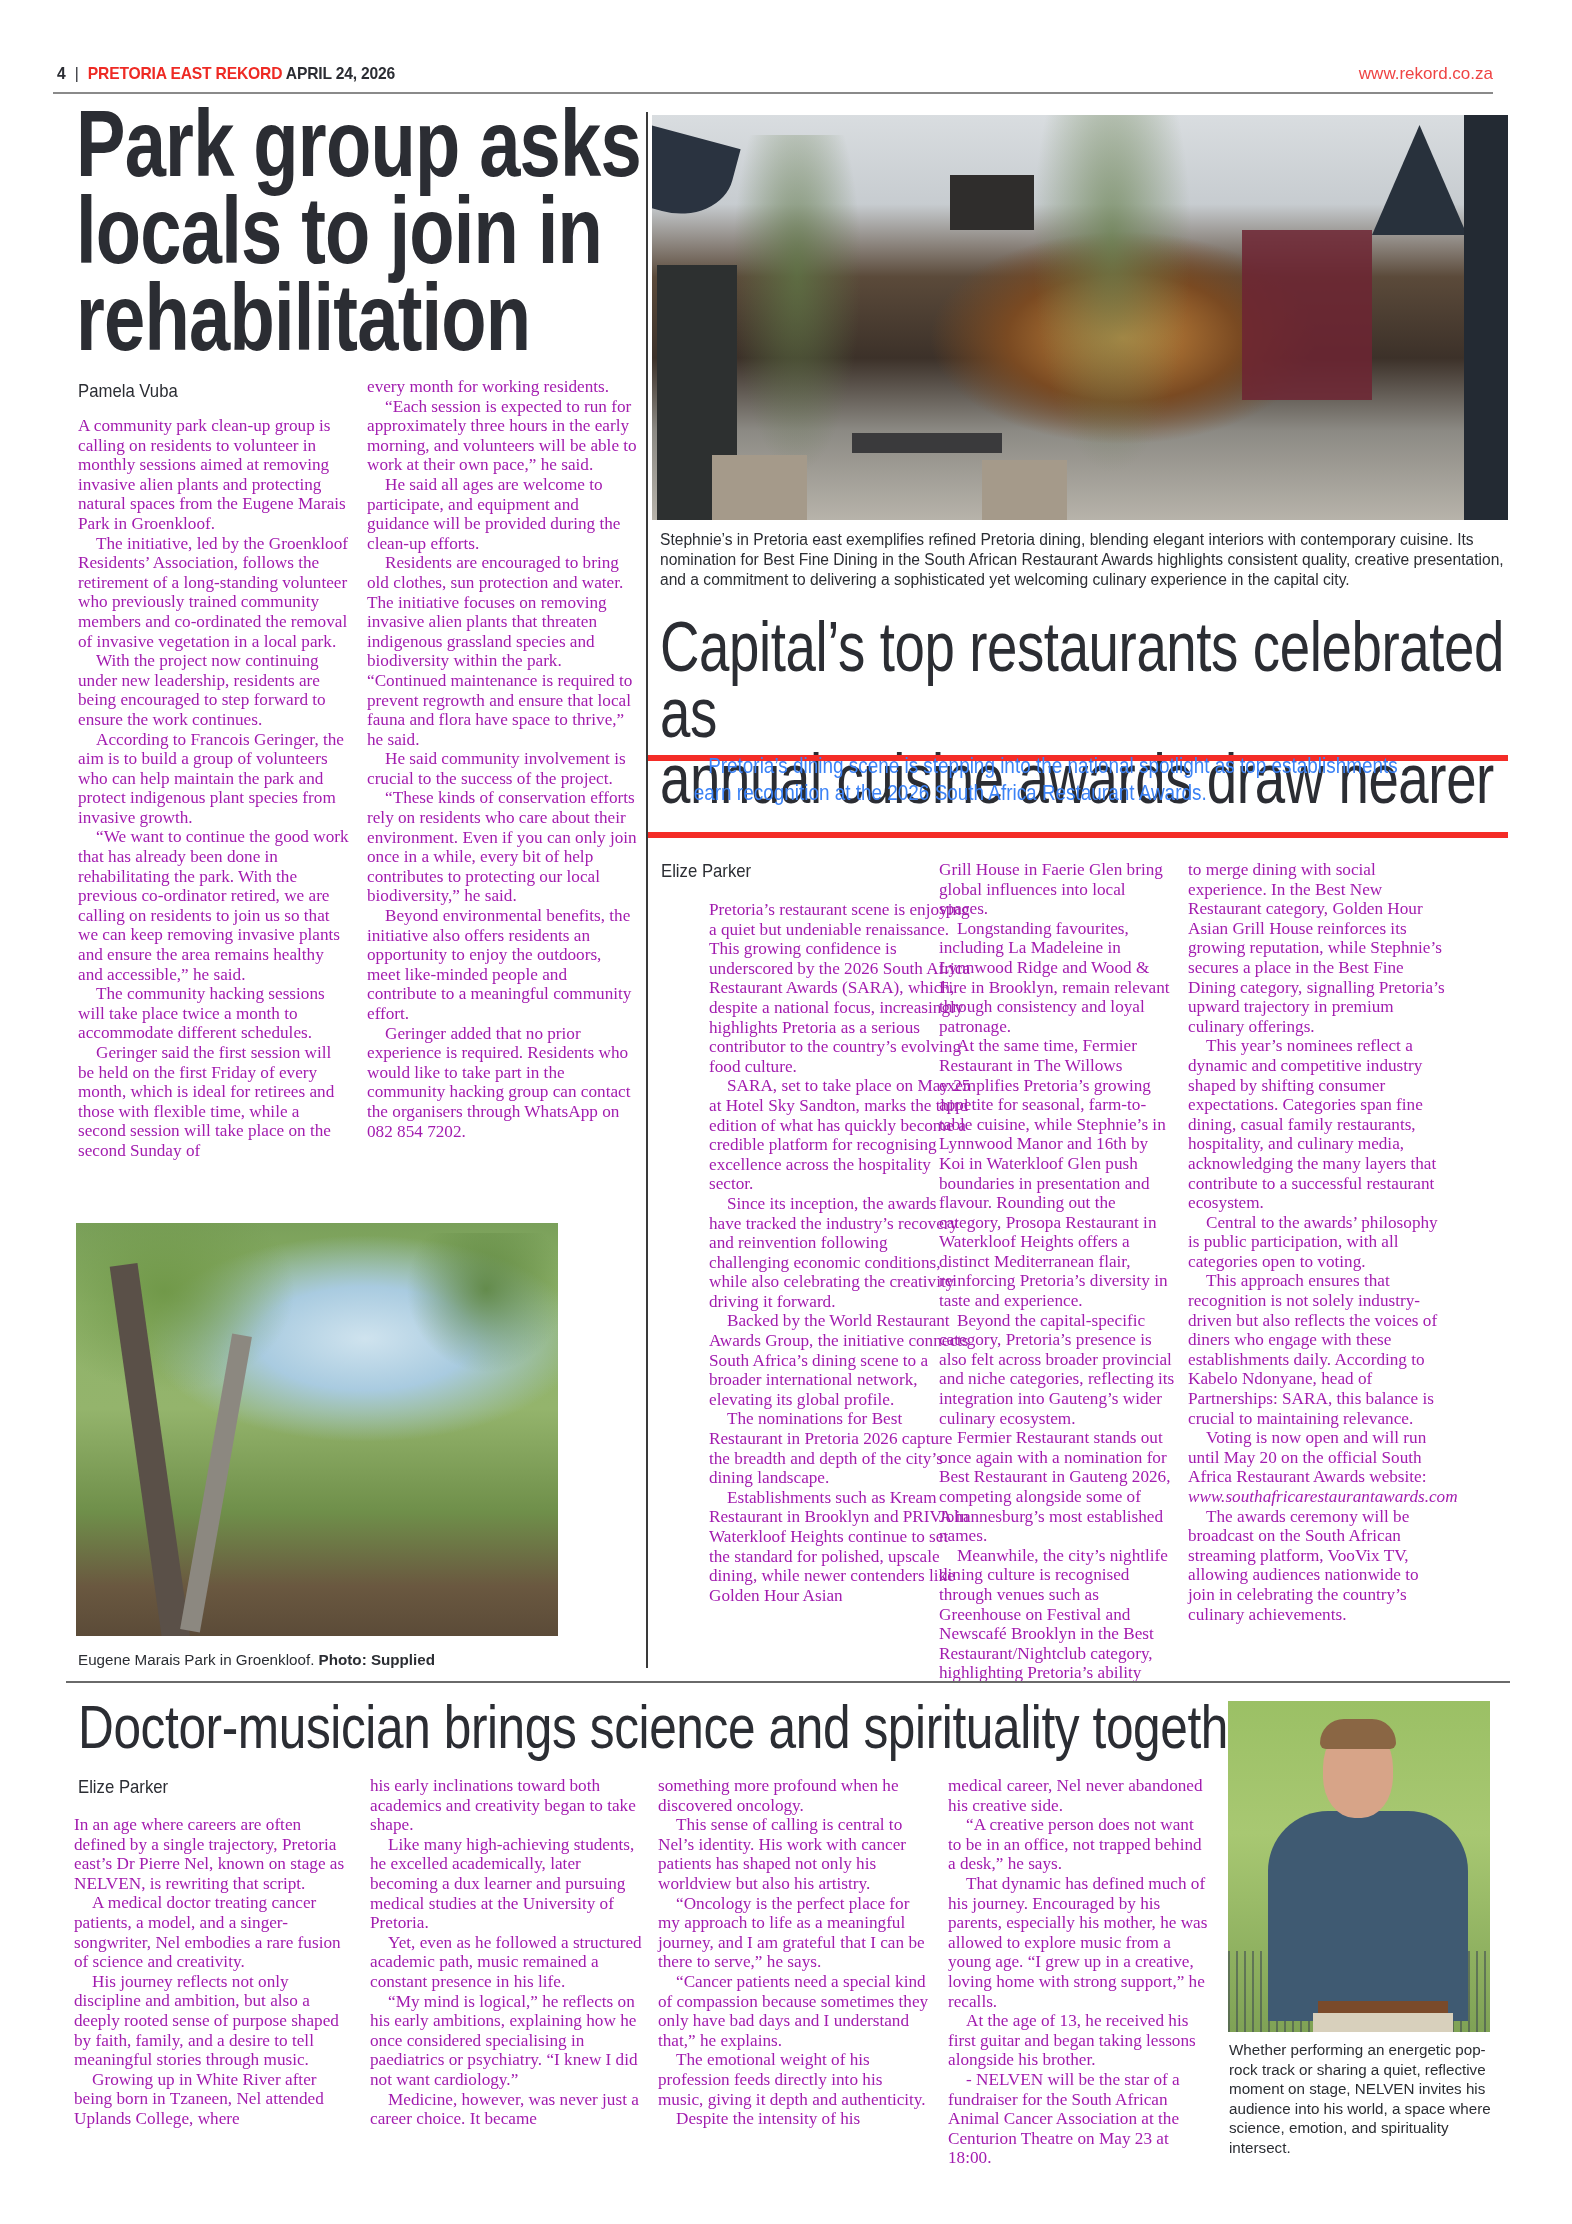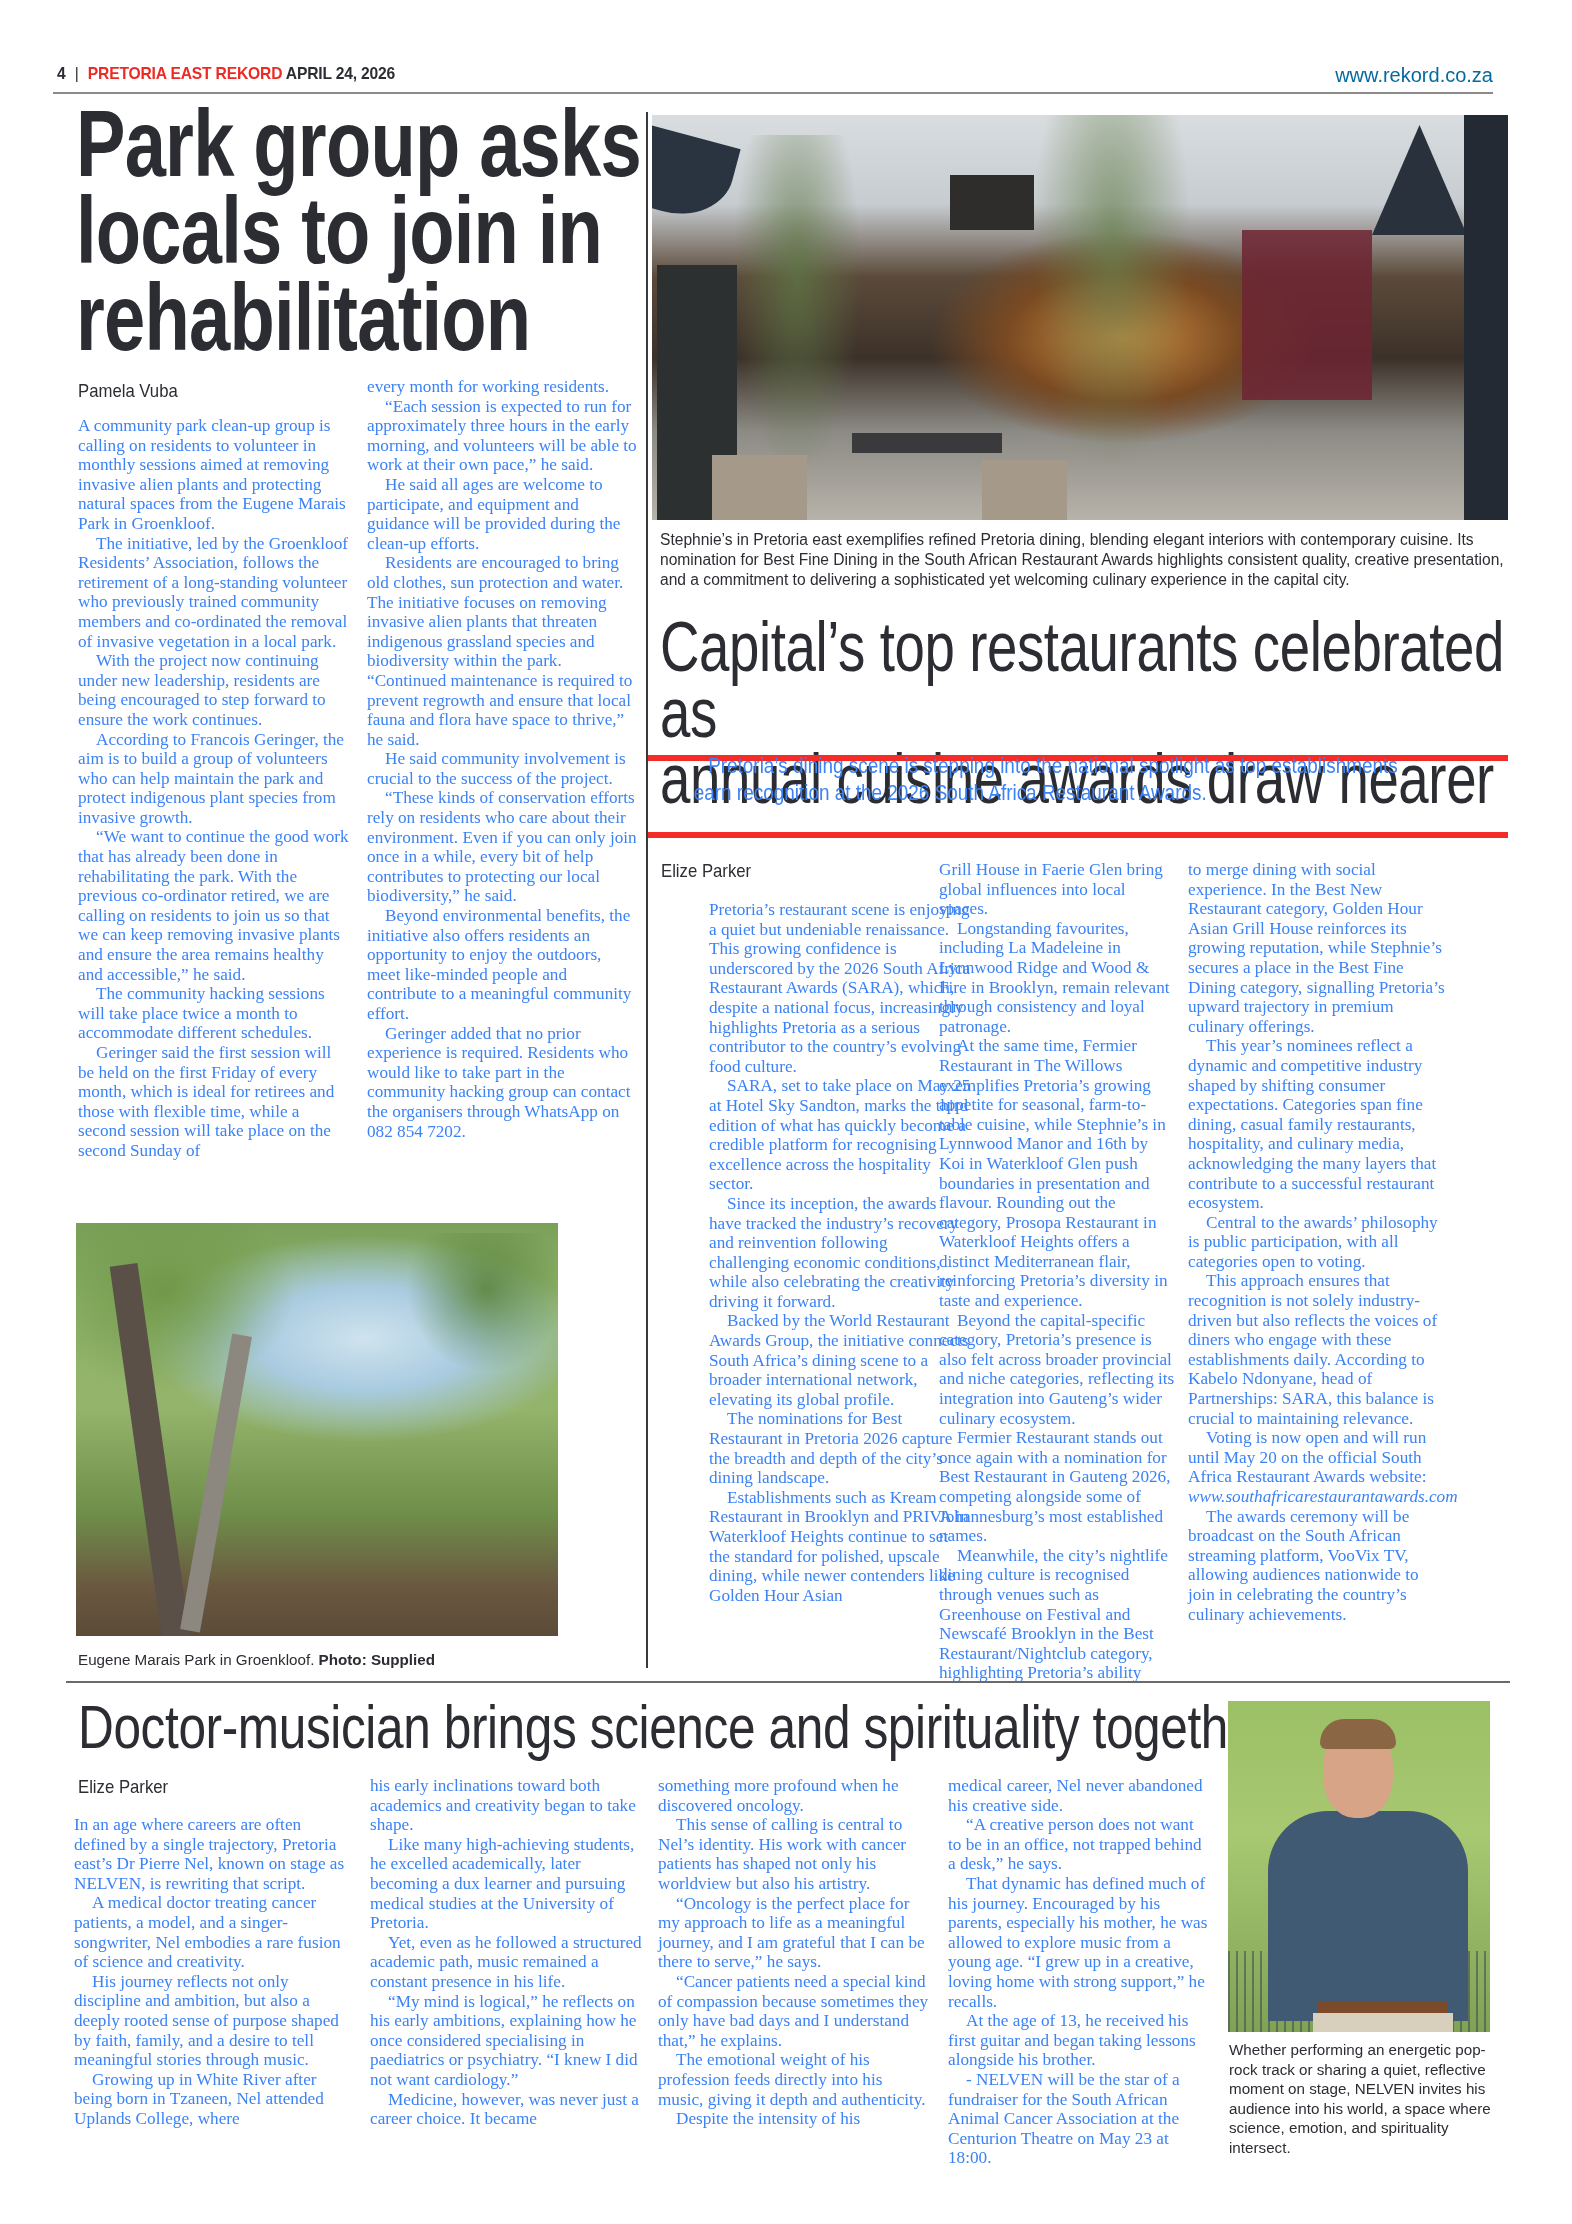--- a/index.html
+++ b/index.html
@@ -8,31 +8,31 @@
   .sans { font-family:"Liberation Sans", "DejaVu Sans", sans-serif; }
   .serif { font-family:"Liberation Serif", "DejaVu Serif", serif; }
   .cond { font-family:"Liberation Sans Narrow", "Liberation Sans", sans-serif; }
 
   
   .hdr-left { left:57px; top:64px; font-size:17px; font-weight:bold; letter-spacing:-0.2px; transform:scaleX(0.92); transform-origin:left; white-space:nowrap; }
   .hdr-left .pg { color:#2b2d33; }
   .hdr-left .pipe { color:#2b2d33; margin:0 10px; font-weight:normal; }
   .hdr-left .pub { color:#ee2a24; }
   .hdr-left .date { color:#2b2d33; }
-  .hdr-right { right:79px; top:64px; font-size:20px; color:#0369a1; }
+  .hdr-right { right:79px; top:64px; font-size:17px; color:#ef4444; }
   .hdr-rule { left:53px; top:92px; width:1440px; height:2px; background:#8a8a8a; }
 
   
   .h1-park { left:76px; top:100px; width:570px; font-size:95px; line-height:87px; font-weight:bold; color:#2b2d33; transform:scaleX(0.78); transform-origin:left top; width:740px; letter-spacing:-1px; }
   .h-cap { left:660px; top:614px; width:1090px; font-size:70px; line-height:66px; color:#2b2d33; transform:scaleX(0.78); transform-origin:left top; letter-spacing:-0.5px; }
   .h-doc { left:78px; top:1692px; width:1450px; font-size:62px; line-height:70px; color:#2b2d33; transform:scaleX(0.80); transform-origin:left top; letter-spacing:-0.5px; white-space:nowrap; }
 
   .byline { font-size:19px; color:#2b2d33; transform:scaleX(0.88); transform-origin:left top; white-space:nowrap; }
 
-  .col { font-size:17.2px; line-height:19.6px; color:#3b82f6; }
+  .col { font-size:17.2px; line-height:19.6px; color:#a21caf; }
   .col p { margin:0; text-indent:0; }
   .col p.ind { text-indent:18px; }
   .col .it { font-style:italic; }
 
   .vdiv { width:2px; background:#3a3a3a; }
   .hrule { height:2px; background:#6a6a6a; }
   .red { height:6px; background:#f42c27; }
 
   .deck { left:652px; top:752px; width:856px; text-align:left; font-size:22px; line-height:27px; color:#3b82f6; }
   .deck span { display:inline-block; transform:scaleX(0.86); }

